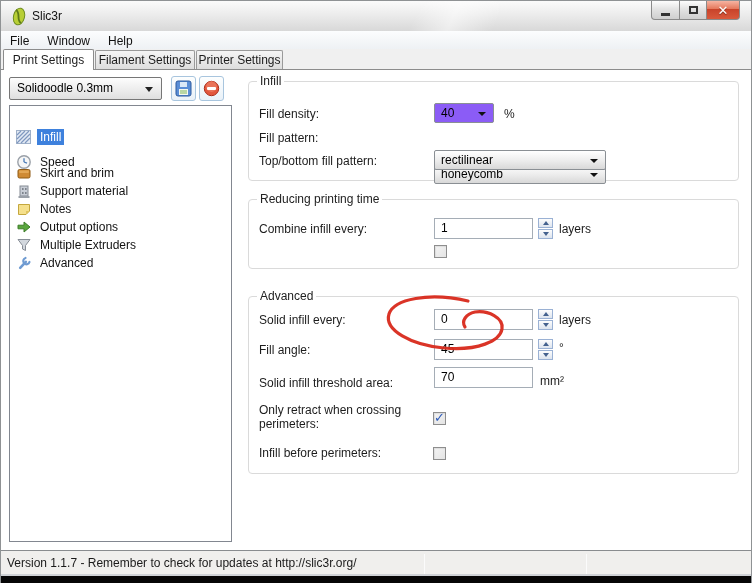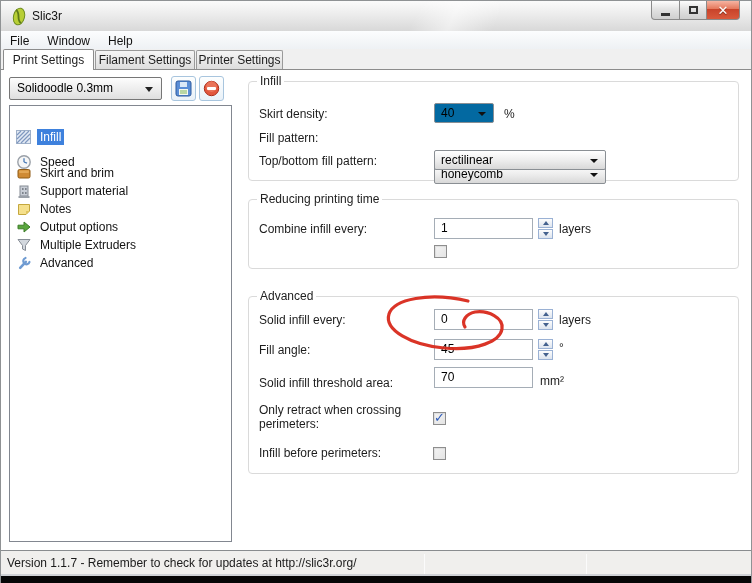--- a/index.html
+++ b/index.html
@@ -60,21 +60,21 @@
   
   .group { position:absolute; left:247px; width:491px; border:1px solid #dadada; border-radius:4px; background:#fff; }
   .group-title { position:absolute; top:-8px; left:8px; background:#fff; padding:0 3px; color:#222; }
   .g-infill { top:80px; height:100px; }
   .g-reduce { top:198px; height:70px; }
   .g-adv { top:295px; height:178px; }
 
   .flabel { position:absolute; left:258px; color:#1c1c1c; }
   .funit  { position:absolute; color:#1c1c1c; }
 
-  .combo-sm { position:absolute; left:433px; width:60px; height:20px; background:#0369a1; border:1px solid #8a8f94;
+  .combo-sm { position:absolute; left:433px; width:60px; height:20px; background:#8b5cf6; border:1px solid #8a8f94;
     border-radius:2px; line-height:18px; padding-left:6px; color:#000; }
   .combo-sm .arrow, .dropdown .arrow { position:absolute; right:7px; top:8px; width:0; height:0;
     border-left:4px solid transparent; border-right:4px solid transparent; border-top:4px solid #111; }
   .dropdown { position:absolute; left:433px; width:172px; height:20px; border:1px solid #8a8f94; border-radius:2px;
     background:linear-gradient(180deg,#ffffff,#ececec 55%,#d8d8d8); line-height:18px; padding-left:6px; color:#000; }
   .tfield { position:absolute; left:433px; width:99px; height:21px; background:#fff; border:1px solid #a5adb6;
     line-height:19px; padding-left:6px; color:#000; }
   .spinner { position:absolute; left:537px; width:15px; height:21px; display:flex; flex-direction:column; justify-content:space-between; }
   .spin-btn { height:10px; border:1px solid #9ab1d4; background:linear-gradient(180deg,#fdfdfd,#dde4ee);
     display:flex; align-items:center; justify-content:center; }
@@ -213,21 +213,21 @@
         <path d="M9.5 3 A3.2 3.2 0 1 0 13.5 7" fill="none" stroke="#6f9bd2" stroke-width="2.2" stroke-linecap="round"></path>
         <line x1="9.8" y1="6.8" x2="4.2" y2="12.8" stroke="#6f9bd2" stroke-width="2.6" stroke-linecap="round"></line>
       </svg>
       <span class="tlabel">Advanced</span>
     </div>
   </div>
 
   <div class="group g-infill">
     <span class="group-title">Infill</span>
   </div>
-  <span class="flabel" style="top:106px;">Skirt density:</span>
+  <span class="flabel" style="top:106px;">Fill density:</span>
   <div class="combo-sm" style="top:102px;">
     <span>40</span>
     <span class="arrow"></span>
   </div>
   <span class="funit" style="left:503px;top:106px;">%</span>
 
   <span class="flabel" style="top:130px;">Fill pattern:</span>
   <div class="dropdown" style="top:115px;margin-top:48px;">
     <span>honeycomb</span>
     <span class="arrow"></span>

